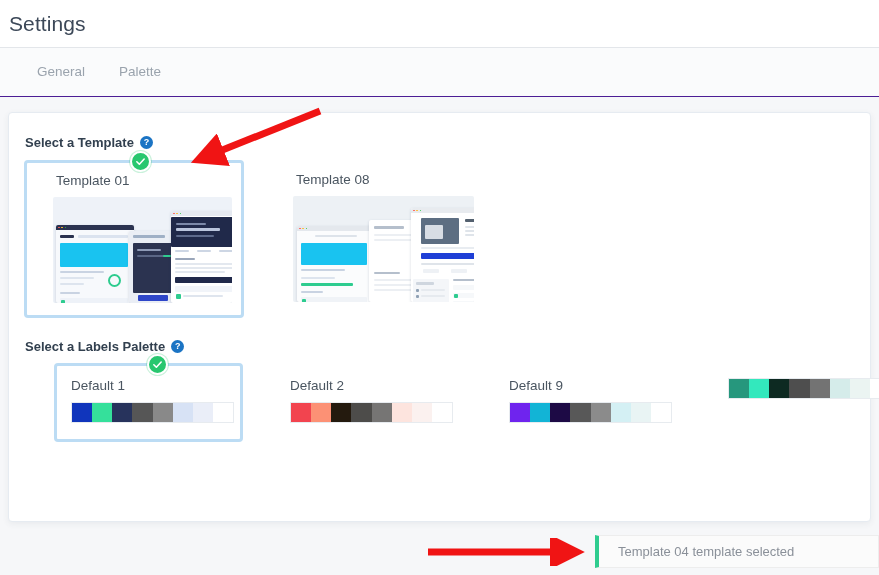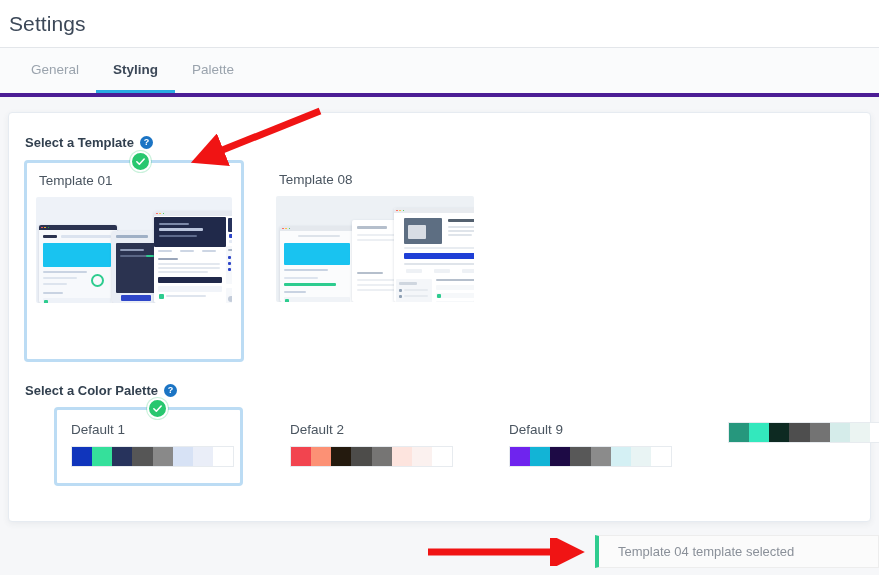--- a/index.html
+++ b/index.html
@@ -26,24 +26,24 @@
     font-size: 21px;
     color: #3c4858;
     font-weight: 400;
     letter-spacing: .1px;
   }
 
   
   .tabbar {
     height: 49px;
     background: #fafbfc;
-    border-bottom: 4px solid #4c1d95;
+    border-bottom: 1px solid #4c1d95;
     display: flex;
     align-items: stretch;
-    padding-left: 14px;
+    padding-left: 20px;
   }
   .tab {
     display: flex;
     align-items: center;
     padding: 0 17px;
     font-size: 13.5px;
     color: #9aa3ad;
     cursor: pointer;
     position: relative;
     border-bottom: 3px solid transparent;
@@ -97,23 +97,23 @@
     display: flex;
     gap: 23px;
     margin-top: 11px;
   }
 
   .template-slot { position: relative; width: 218px; }
 
   .template-card {
     border: 1px solid transparent;
     border-radius: 3px;
-    padding: 10px 9px 9px 9px;
+    padding: 10px 9px 9px 26px;
     cursor: pointer;
-    height: 200px;
+    height: 156px;
   }
   .template-card.selected {
     border: 2px solid #bcdcf4;
     background: #fff;
     box-shadow: inset 0 0 0 4px #fff, 0 0 0 1px #bcdcf4;
   }
 
   .template-label {
     font-size: 13.5px;
     color: #4a5560;
@@ -225,21 +225,20 @@
 </style>
 </head>
 <body>
 
 <div class="page-header">
   <div class="page-title">Settings</div>
 </div>
 
 <div class="tabbar">
   <div class="tab">General</div>
-  <div class="tab active">Styling</div>
   <div class="tab">Palette</div>
 </div>
 
 <div class="content-card">
 
   <div class="section-heading">
     <span>Select a Template</span>
     <span class="help-icon">?</span>
   </div>
 
@@ -395,21 +394,21 @@
               <div class="ln" style="left:43px;top:81px;width:4px;height:4px;background:#2ecc8f;"></div>
               <div class="ln" style="left:42px;top:88px;width:54px;height:5px;background:#f6f8fa;"></div>
             </div>
           </div>
         </div>
       </div>
     </div>
   </div>
 
   <div class="section-heading palette-heading">
-    <span>Select a Color Palette</span>
+    <span>Select a Labels Palette</span>
     <span class="help-icon">?</span>
   </div>
 
   <div class="palette-row">
 
     <div class="palette-slot">
       <div class="check-badge" style="left:122px; top:-10px;">
         <svg viewBox="0 0 24 24" fill="none" stroke="#ffffff" stroke-width="3.4" stroke-linecap="round" stroke-linejoin="round">
             <polyline points="4,12.5 9.5,18 20,6.5"></polyline>
           </svg>

